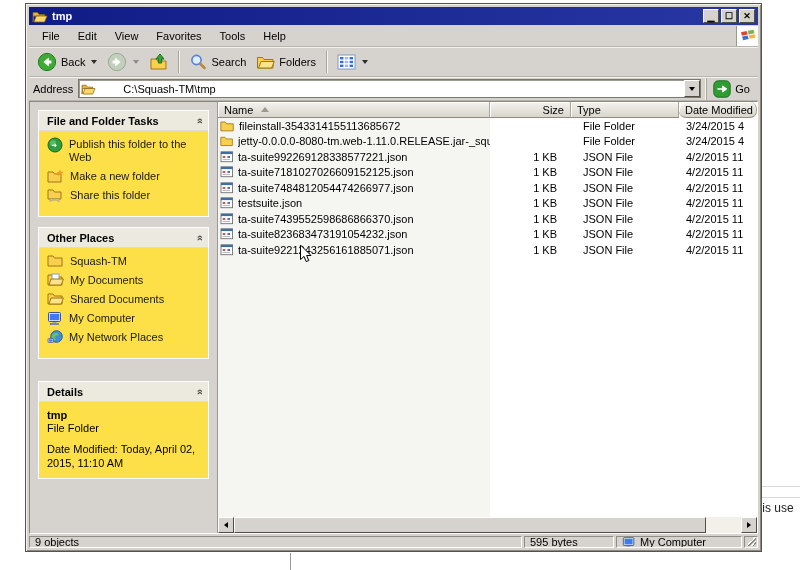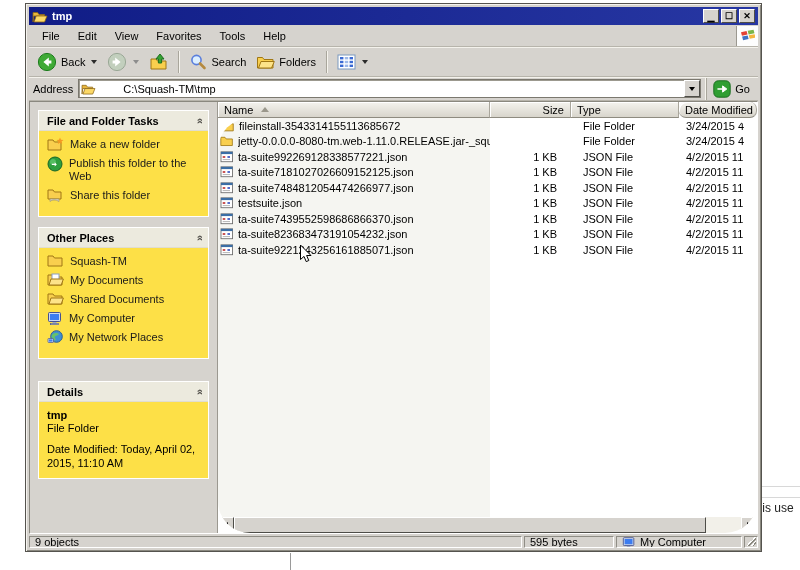--- a/index.html
+++ b/index.html
@@ -76,21 +76,21 @@
   .list-header { height:16px; display:flex; flex:0 0 auto; }
   .hcell { background:linear-gradient(#f4f3ee,#d8d5cc); border-right:1px solid #a9a69c; border-bottom:1px solid #8e8b80;
     box-shadow: inset 1px 1px 0 #ffffff; font-size:11px; color:#000; display:flex; align-items:center; padding:0 6px; white-space:nowrap; overflow:hidden; }
   .hcell.name { width:272px; }
   .hcell.size { width:81px; justify-content:flex-end; }
   .hcell.type { width:108px; }
   .hcell.date { flex:1;border-radius:7px; }
   .sort-arrow { width:0; height:0; border-left:4px solid transparent; border-right:4px solid transparent;
     border-bottom:5px solid #9a978b; margin-left:8px; }
 
-  .list-body { flex:1; position:relative; overflow:hidden;border-radius:32px; }
+  .list-body { flex:1; position:relative; overflow:hidden; }
   .sort-shade { position:absolute; left:0; top:0; bottom:0; width:272px; background:#f5f5f1; }
   .rows { position:relative; }
   .file-row { display:flex; align-items:center; height:15.5px; font-size:11px; color:#000; white-space:nowrap; }
   .cell-name { width:272px; display:flex; align-items:center; gap:4px; padding-left:2px; overflow:hidden; }
   .cell-name .fname { overflow:hidden; white-space:nowrap; }
   .cell-size { width:81px; text-align:right; padding-right:14px; }
   .cell-type { width:108px; padding-left:12px; }
   .cell-date { flex:1; padding-left:7px; overflow:hidden; }
 
   .hscroll { position:absolute; left:0; right:0; bottom:0; height:16px; display:flex; background:#f2f0e9; }
@@ -240,33 +240,33 @@
 
       <div class="taskpane">
 
         <div class="panel">
           <div class="panel-header">
             <span class="panel-title">File and Folder Tasks</span>
             <span class="chevron">»</span>
           </div>
           <div class="panel-body">
             <div class="task-item">
-              <svg class="icon16" width="17" height="14" viewBox="0 0 17 14">
-                <path d="M1 13 L1 3 L6 3 L7.5 5 L14 5 L14 13 Z" fill="#f9cf4e" stroke="#a07714"></path>
-                <path d="M13 0.5 L14 2.8 L16.5 3 L14.6 4.6 L15.2 7 L13 5.7 L10.8 7 L11.4 4.6 L9.5 3 L12 2.8 Z" fill="#f59a23"></path>
-              </svg>
-              <span class="task-label">Make a new folder</span>
-            </div>
-            <div class="task-item">
               <svg class="icon16" width="16" height="16" viewBox="0 0 16 16">
                 <circle cx="8" cy="8" r="7" fill="#2e9e3e" stroke="#186426"></circle>
                 <circle cx="6" cy="6" r="3" fill="#5ec46a" opacity="0.8"></circle>
                 <path d="M4 10 L8 10 L8 8 L11 11 L8 14 L8 12 L4 12 Z" fill="#fff" transform="scale(0.7) translate(3,1)"></path>
               </svg>
               <span class="task-label">Publish this folder to the Web</span>
+            </div>
+            <div class="task-item">
+              <svg class="icon16" width="17" height="14" viewBox="0 0 17 14">
+                <path d="M1 13 L1 3 L6 3 L7.5 5 L14 5 L14 13 Z" fill="#f9cf4e" stroke="#a07714"></path>
+                <path d="M13 0.5 L14 2.8 L16.5 3 L14.6 4.6 L15.2 7 L13 5.7 L10.8 7 L11.4 4.6 L9.5 3 L12 2.8 Z" fill="#f59a23"></path>
+              </svg>
+              <span class="task-label">Make a new folder</span>
             </div>
             <div class="task-item">
               <svg class="icon16" width="17" height="14" viewBox="0 0 17 14">
                 <path d="M1 11 L1 2 L6 2 L7.5 4 L14 4 L14 11 Z" fill="#f9cf4e" stroke="#a07714"></path>
                 <path d="M3 13.5 C5 11.5 9 11.5 12 13.5 L12 11 L3 11 Z" fill="#e8e2d2" stroke="#9a8f6e" stroke-width="0.7"></path>
               </svg>
               <span class="task-label">Share this folder</span>
             </div>
           </div>
         </div>

